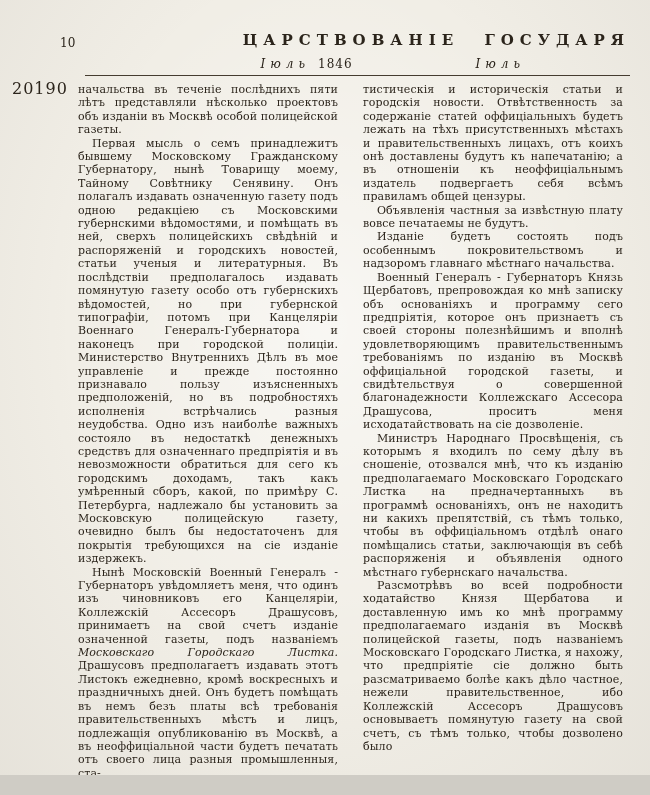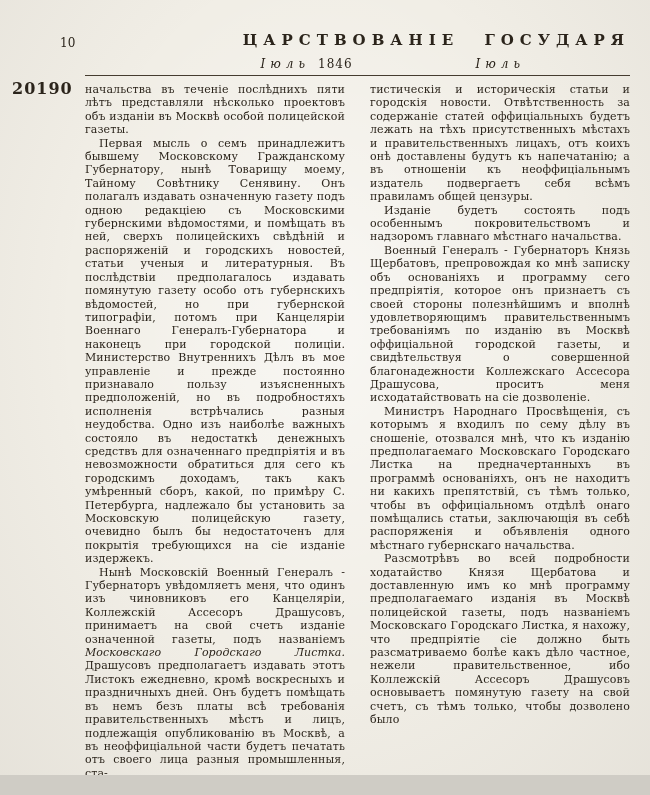--- a/index.html
+++ b/index.html
@@ -64,27 +64,27 @@
     width: 545px;
     border: none;
     border-top: 1px solid #453c30;
     margin: 0;
   }
   .margin-number {
     position: absolute;
     top: 79px;
     left: 12px;
     font-size: 16px;
-    font-weight: bold;
+    font-weight: normal;
     letter-spacing: 1px;
   }
   .columns {
     position: absolute;
     top: 83px;
-    left: 85px;
+    left: 78px;
     width: 545px;
     display: flex;
     gap: 25px;
   }
   .col {
     flex: 1 1 0;
     min-width: 0;
   }
   .col p {
     margin: 0;
@@ -122,20 +122,21 @@
   <div class="columns">
 
     <div class="col">
       <p class="continuation">начальства въ теченіе послѣднихъ пяти лѣтъ представляли нѣсколько проектовъ объ изданіи въ Москвѣ особой полицейской газеты.</p>
       <p>Первая мысль о семъ принадлежитъ бывшему Московскому Гражданскому Губернатору, нынѣ Товарищу моему, Тайному Совѣтнику Сенявину. Онъ полагалъ издавать означенную газету подъ одною редакціею съ Московскими губернскими вѣдомостями, и помѣщать въ ней, сверхъ полицейскихъ свѣдѣній и распоряженій и городскихъ новостей, статьи ученыя и литературныя. Въ послѣдствіи предполагалось издавать помянутую газету особо отъ губернскихъ вѣдомостей, но при губернской типографіи, потомъ при Канцеляріи Военнаго Генералъ-Губернатора и наконецъ при городской полиціи. Министерство Внутреннихъ Дѣлъ въ мое управленіе и прежде постоянно признавало пользу изъясненныхъ предположеній, но въ подробностяхъ исполненія встрѣчались разныя неудобства. Одно изъ наиболѣе важныхъ состояло въ недостаткѣ денежныхъ средствъ для означеннаго предпріятія и въ невозможности обратиться для сего къ городскимъ доходамъ, такъ какъ умѣренный сборъ, какой, по примѣру С. Петербурга, надлежало бы установить за Московскую полицейскую газету, очевидно былъ бы недостаточенъ для покрытія требующихся на сіе изданіе издержекъ.</p>
       <p><span>Нынѣ Московскій Военный Генералъ - Губернаторъ увѣдомляетъ меня, что одинъ изъ чиновниковъ его Канцеляріи, Коллежскій Ассесоръ Драшусовъ, принимаетъ на свой счетъ изданіе означенной газеты, подъ названіемъ </span><em>Московскаго Городскаго Листка.</em><span> Драшусовъ предполагаетъ издавать этотъ Листокъ ежедневно, кромѣ воскресныхъ и праздничныхъ дней. Онъ будетъ помѣщать въ немъ безъ платы всѣ требованія правительственныхъ мѣстъ и лицъ, подлежащія опубликованію въ Москвѣ, а въ неоффиціальной части будетъ печатать отъ своего лица разныя промышленныя, ста-</span></p>
     </div>
 
     <div class="col">
       <p class="continuation">тистическія и историческія статьи и городскія новости. Отвѣтственность за содержаніе статей оффиціальныхъ будетъ лежать на тѣхъ присутственныхъ мѣстахъ и правительственныхъ лицахъ, отъ коихъ онѣ доставлены будутъ къ напечатанію; а въ отношеніи къ неоффиціальнымъ издатель подвергаетъ себя всѣмъ правиламъ общей цензуры.</p>
+      <p>Объявленія частныя за извѣстную плату вовсе печатаемы не будутъ.</p>
       <p>Изданіе будетъ состоять подъ особеннымъ покровительствомъ и надзоромъ главнаго мѣстнаго начальства.</p>
       <p>Военный Генералъ - Губернаторъ Князь Щербатовъ, препровождая ко мнѣ записку объ основаніяхъ и программу сего предпріятія, которое онъ признаетъ съ своей стороны полезнѣйшимъ и вполнѣ удовлетворяющимъ правительственнымъ требованіямъ по изданію въ Москвѣ оффиціальной городской газеты, и свидѣтельствуя о совершенной благонадежности Коллежскаго Ассесора Драшусова, проситъ меня исходатайствовать на сіе дозволеніе.</p>
       <p>Министръ Народнаго Просвѣщенія, съ которымъ я входилъ по сему дѣлу въ сношеніе, отозвался мнѣ, что къ изданію предполагаемаго Московскаго Городскаго Листка на предначертанныхъ въ программѣ основаніяхъ, онъ не находитъ ни какихъ препятствій, съ тѣмъ только, чтобы въ оффиціальномъ отдѣлѣ онаго помѣщались статьи, заключающія въ себѣ распоряженія и объявленія одного мѣстнаго губернскаго начальства.</p>
       <p>Разсмотрѣвъ во всей подробности ходатайство Князя Щербатова и доставленную имъ ко мнѣ программу предполагаемаго изданія въ Москвѣ полицейской газеты, подъ названіемъ Московскаго Городскаго Листка, я нахожу, что предпріятіе сіе должно быть разсматриваемо болѣе какъ дѣло частное, нежели правительственное, ибо Коллежскій Ассесоръ Драшусовъ основываетъ помянутую газету на свой счетъ, съ тѣмъ только, чтобы дозволено было</p>
     </div>
 
   </div>
 </div>
 
 </body></html>

